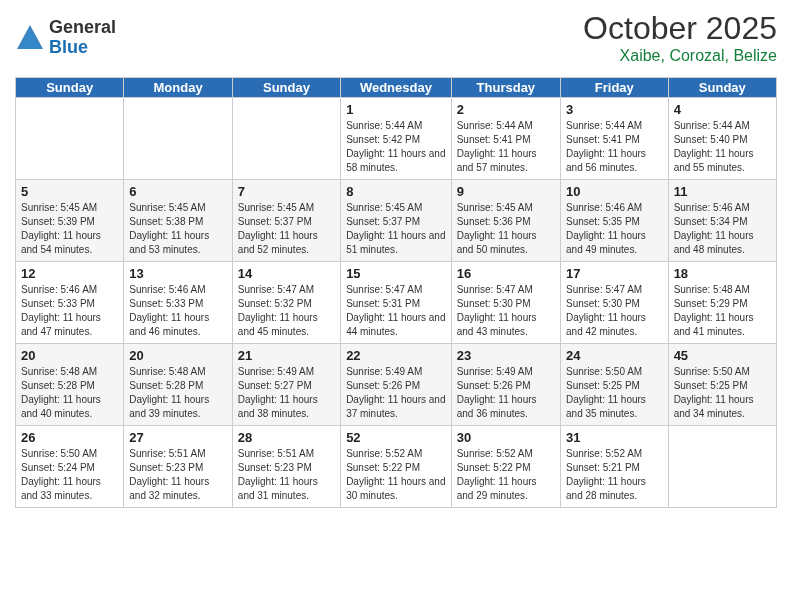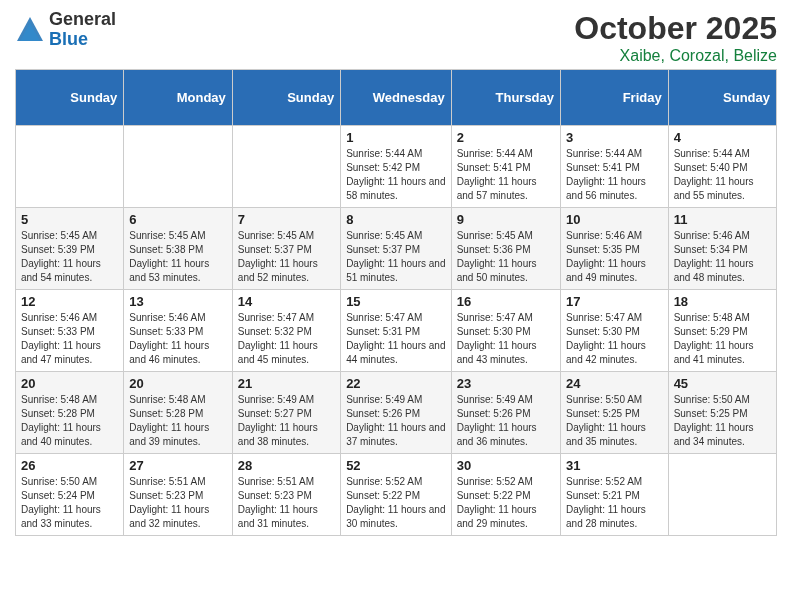--- a/index.html
+++ b/index.html
@@ -11,22 +11,22 @@
       overflow: hidden;
     }
     .page {
       width: 792px;
       height: 612px;
       padding: 10px 15px;
     }
     .header {
       display: flex;
       justify-content: space-between;
-      align-items: flex-start;
-      margin-bottom: 4px;
+      align-items: center;
+      margin-bottom: 12px;
     }
     .logo {
       display: flex;
       align-items: center;
     }
     .logo-text {
       display: flex;
       flex-direction: column;
       line-height: 1.1;
     }
@@ -43,37 +43,37 @@
     .logo-icon {
       width: 30px;
       height: 30px;
       margin-right: 4px;
     }
     .title-block {
       text-align: right;
     }
     .main-title {
       font-size: 32px;
-      font-weight: bold;
+      font-weight: normal;
       color: #333;
     }
     .subtitle {
       font-size: 16px;
       color: #15803d;
     }
     .calendar {
       width: 100%;
       border-collapse: collapse;
       border: 1px solid #ccc;
     }
     .calendar th {
       background-color: #2a6db5;
       color: white;
-      text-align: right;
-      padding: 20px 6px;
+      text-align: center;
+      padding: 2px 6px;
       font-size: 13px;
       font-weight: bold;
       border: 1px solid #ccc;
     }
     .calendar td {
       vertical-align: top;
       border: 1px solid #ccc;
       padding: 4px 5px;
       width: 113px;
       min-height: 80px;

